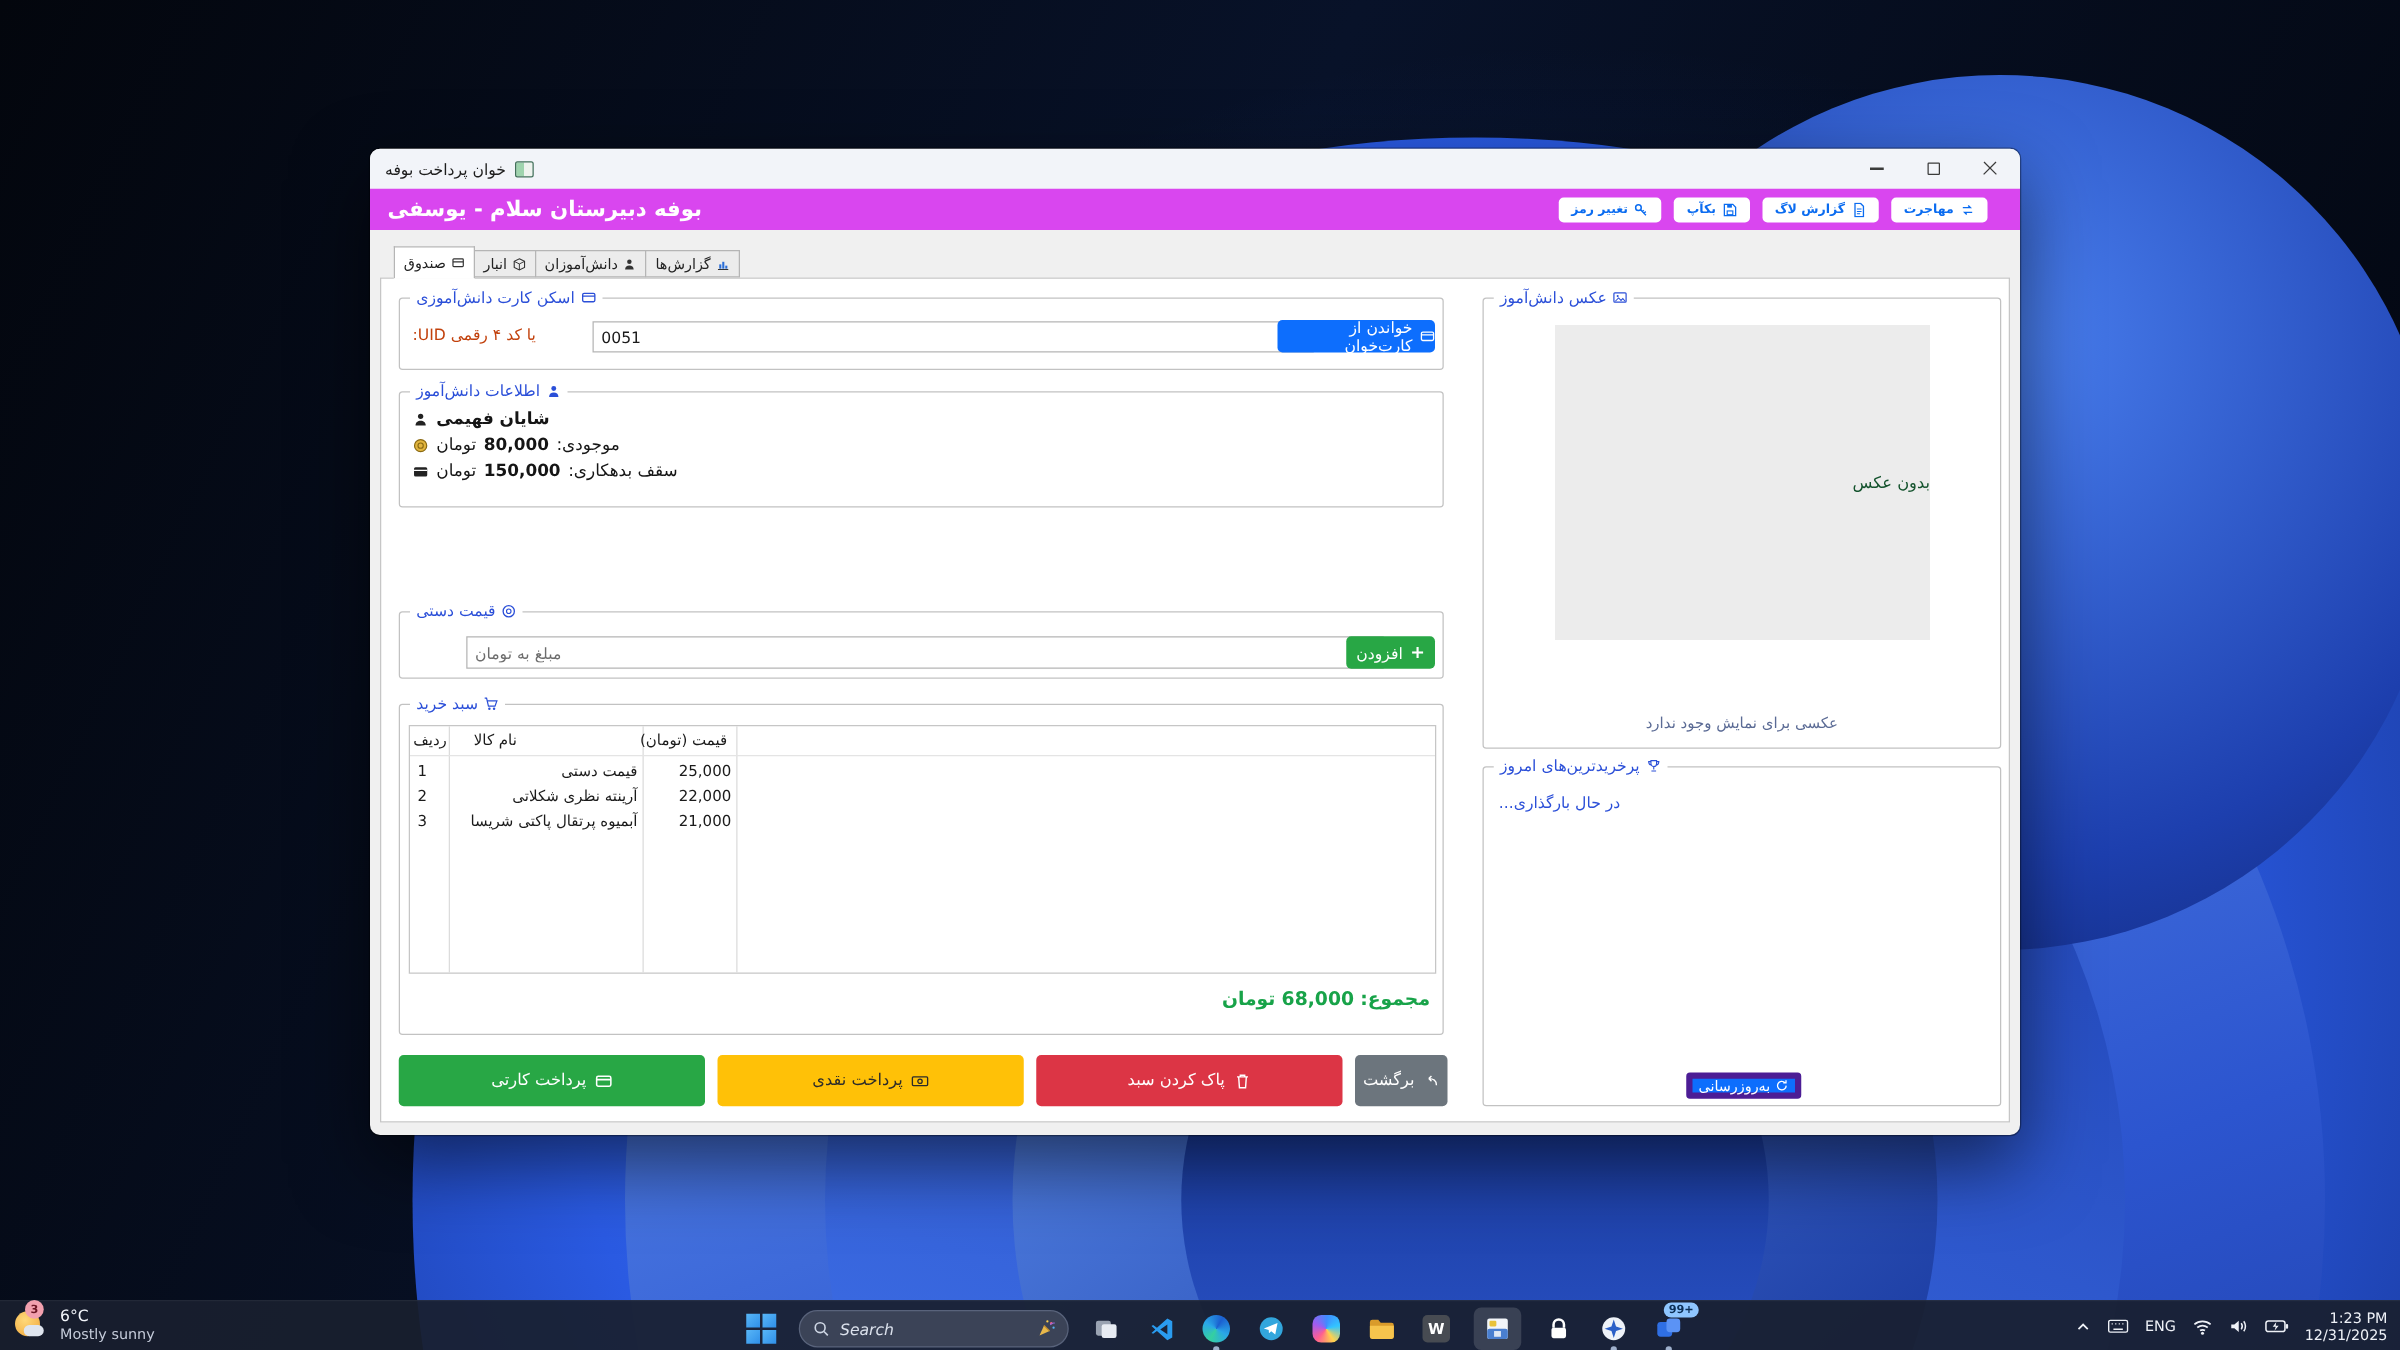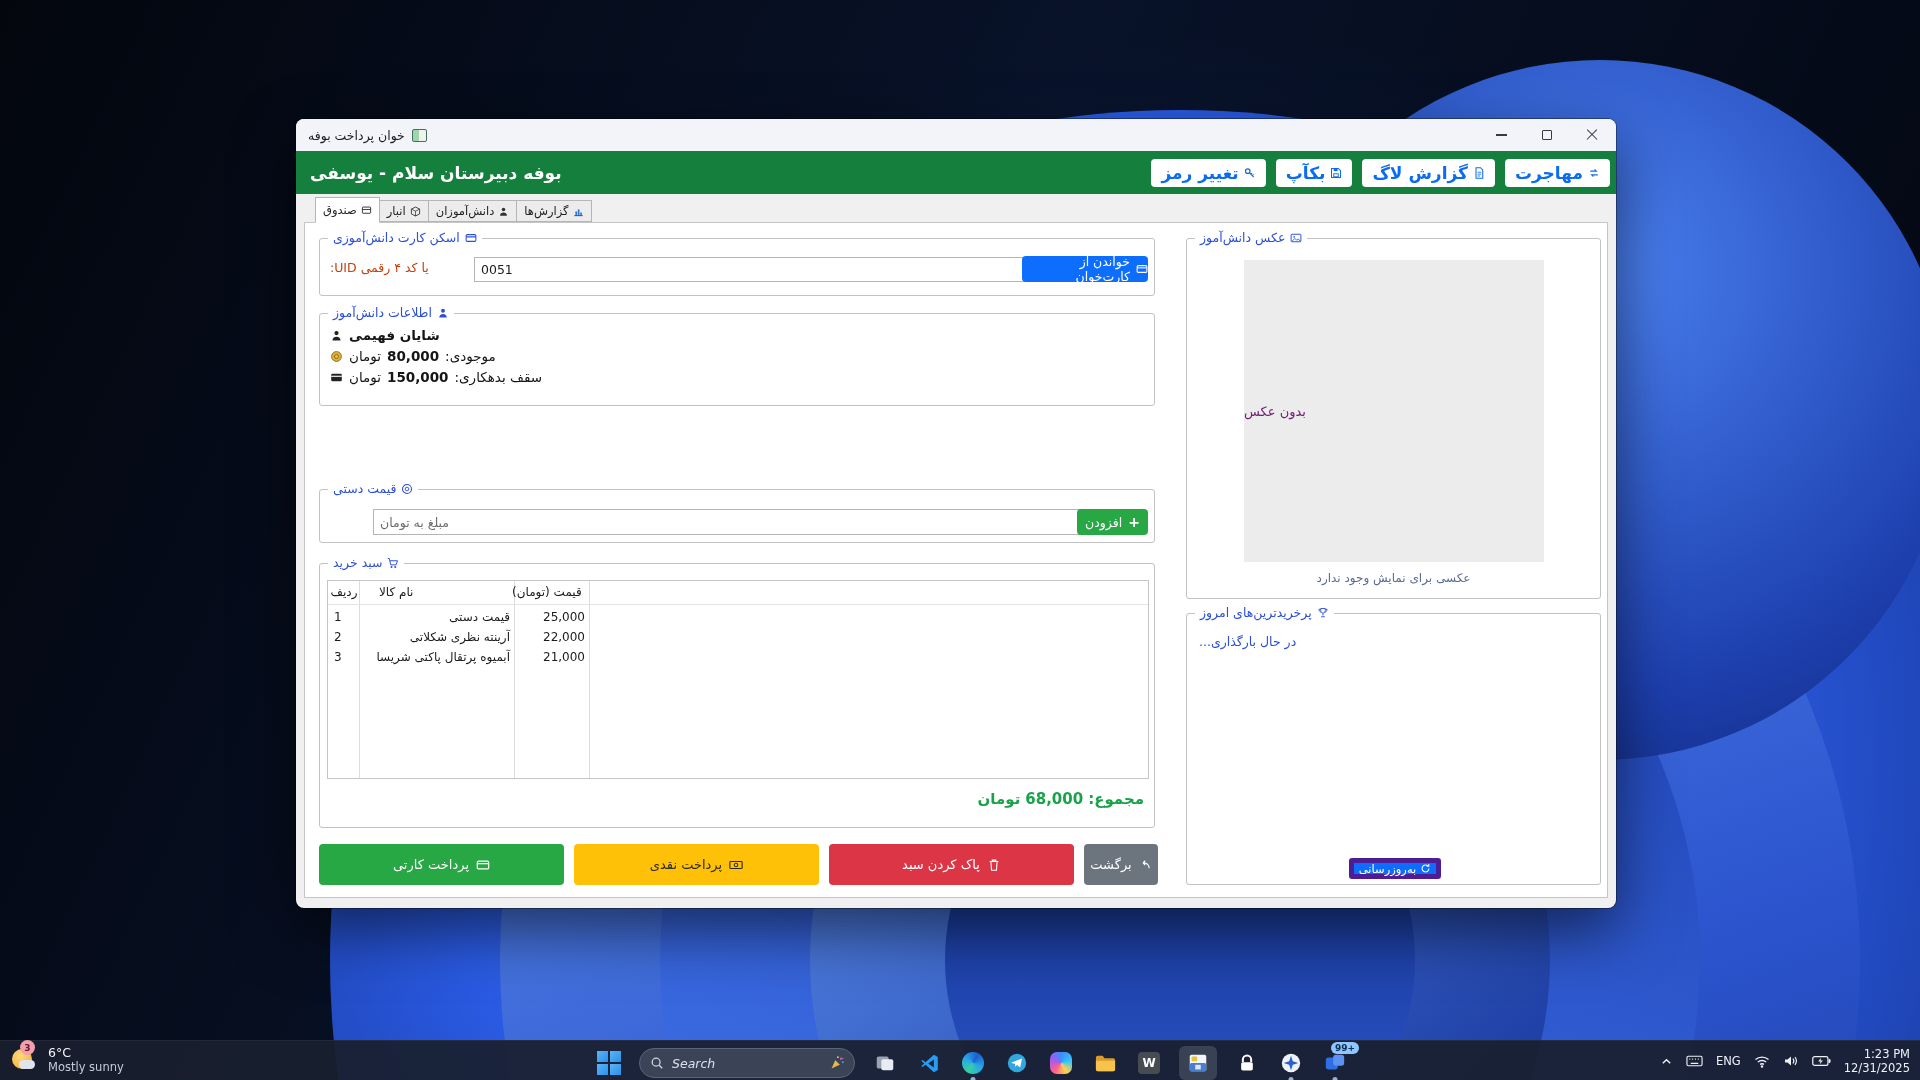--- a/index.html
+++ b/index.html
@@ -31,25 +31,25 @@
   .wtitle{font-size:12.5px;color:#1d1d1d;direction:rtl;}
   .appicon{width:15px;height:13px;border:1px solid #42705a;border-radius:2px;
     background:linear-gradient(90deg,#9fd4ae 0 45%,#eef3ee 45%);}
   .wcontrols{position:absolute;right:2px;top:0;height:32px;display:flex;}
   .wc{width:45px;height:32px;display:flex;align-items:center;justify-content:center;cursor:default;}
   .gl-min{width:11px;height:1.4px;background:#3b3b3b;}
   .gl-max{width:10px;height:10px;border:1.4px solid #3b3b3b;border-radius:1px;}
   .gl-x{position:relative;width:12px;height:12px;}
   .gl-x::before,.gl-x::after{content:"";position:absolute;left:-1px;top:5px;width:14px;height:1.4px;background:#3b3b3b;}
   .gl-x::before{transform:rotate(45deg);} .gl-x::after{transform:rotate(-45deg);}
-  .appheader{position:absolute;left:0;top:32px;right:0;height:43px;background:#15803d;
-    display:flex;align-items:center;justify-content:space-between;padding:0 6px 0 14px;}
+  .appheader{position:absolute;left:0;top:32px;right:0;height:33px;background:#d946ef;
+    display:flex;align-items:center;justify-content:space-between;padding:0 26px 0 14px;}
   .htitle{color:#fff;font-size:17px;font-weight:700;direction:rtl;}
   .hbtns{display:flex;gap:10px;}
-  .hbtn{background:#fff;color:#0b6cf0;border-radius:4px;padding:4px 10px;font-size:17px;
+  .hbtn{background:#fff;color:#0b6cf0;border-radius:4px;padding:4px 10px;font-size:10px;
     display:flex;align-items:center;gap:5px;direction:rtl;font-weight:600;cursor:default;}
   .hbtn svg{flex:none;}
   
   .tabs{position:absolute;left:20px;top:77px;height:26px;display:flex;align-items:flex-end;z-index:3;}
   .tab{height:22px;padding:0 7px;background:#ececec;border:1px solid #b5b5b5;margin-left:-1px;
     display:flex;align-items:center;gap:4px;font-size:11.5px;color:#222;direction:rtl;cursor:default;}
   .tab.active{height:26px;background:#fff;border-bottom:1px solid #fff;margin-bottom:-1px;z-index:4;}
   .panel{position:absolute;left:8px;top:103px;width:1304px;height:676px;background:#fff;
     border:1px solid #c6c6c6;z-index:2;}
   
@@ -71,22 +71,22 @@
     border:1px solid #c6c6c6;background:#fff;}
   .vl{position:absolute;top:0;bottom:0;width:1px;background:#dcdcdc;}
   .thead{position:absolute;font-size:12px;color:#1b1b1b;direction:rtl;}
   .cellnum{position:absolute;font-size:12px;color:#1b1b1b;}
   .cellname{position:absolute;font-size:12px;color:#1b1b1b;direction:rtl;text-align:right;}
   .total{position:absolute;right:10px;top:226px;display:flex;gap:5px;direction:rtl;
     color:#18a349;font-weight:700;font-size:15px;}
   .action{position:absolute;height:41px;border-radius:4px;display:flex;align-items:center;
     justify-content:center;gap:7px;direction:rtl;font-size:13px;cursor:default;}
   
-  .photoph{position:absolute;left:57px;top:21px;width:300px;height:302px;background:#ececec;
-    display:flex;align-items:center;justify-content:flex-end;font-size:13px;color:#701a75;direction:rtl;}
+  .photoph{position:absolute;left:57px;top:21px;width:300px;height:252px;background:#ececec;
+    display:flex;align-items:center;justify-content:flex-start;font-size:13px;color:#14532d;direction:rtl;}
   .photocap{position:absolute;left:0;right:0;top:332px;text-align:center;font-size:12px;
     color:#5b6b95;direction:rtl;}
   .loading{position:absolute;left:12px;top:20px;font-size:12.5px;color:#2b4fd8;direction:rtl;}
   .refresh{position:absolute;left:162px;top:244px;width:92px;height:21px;background:#0d6efd;
     border:5px solid #4c1d95;border-radius:3px;color:#fff;font-size:11.5px;display:flex;
     align-items:center;justify-content:center;gap:4px;direction:rtl;cursor:default;}
   
   .taskbar{position:absolute;left:0;right:0;top:1040px;height:40px;
     background:rgba(25,31,46,.93);border-top:1px solid rgba(255,255,255,.05);}
   .weather{position:absolute;left:10px;top:3px;display:flex;gap:8px;align-items:center;cursor:default;}

